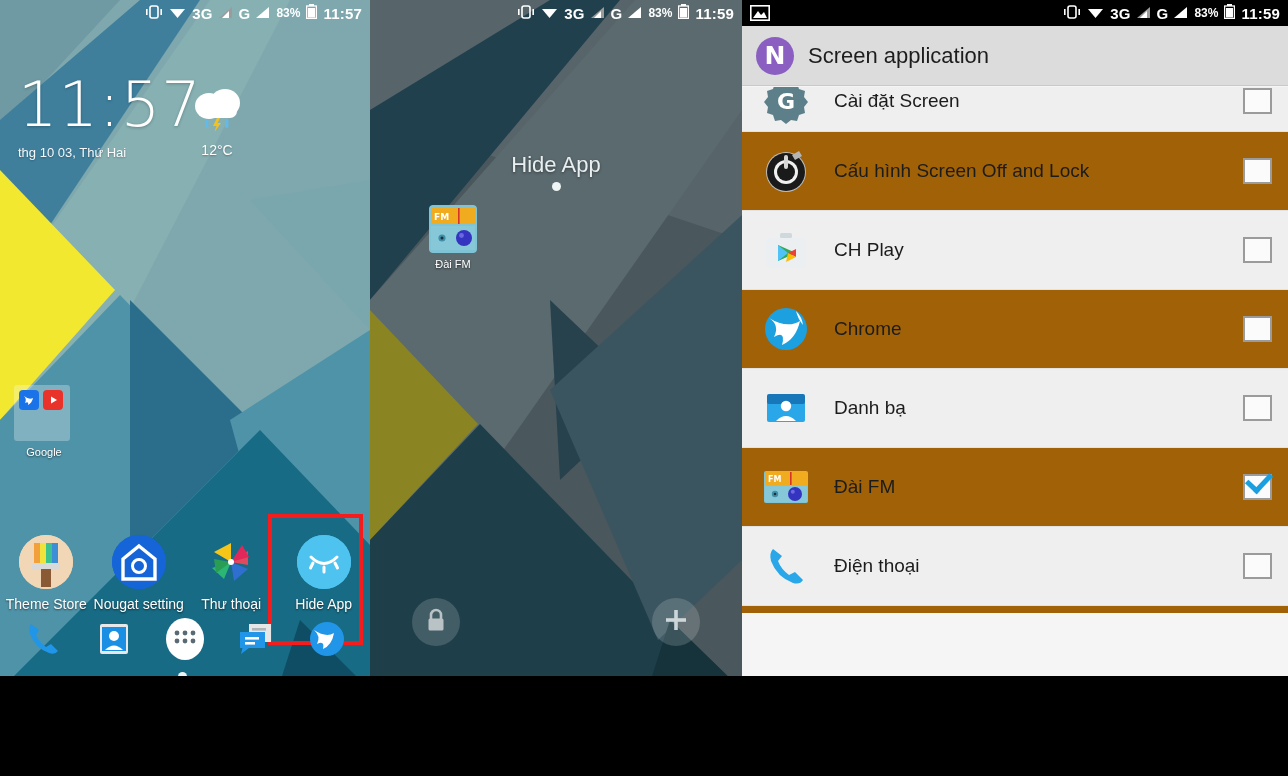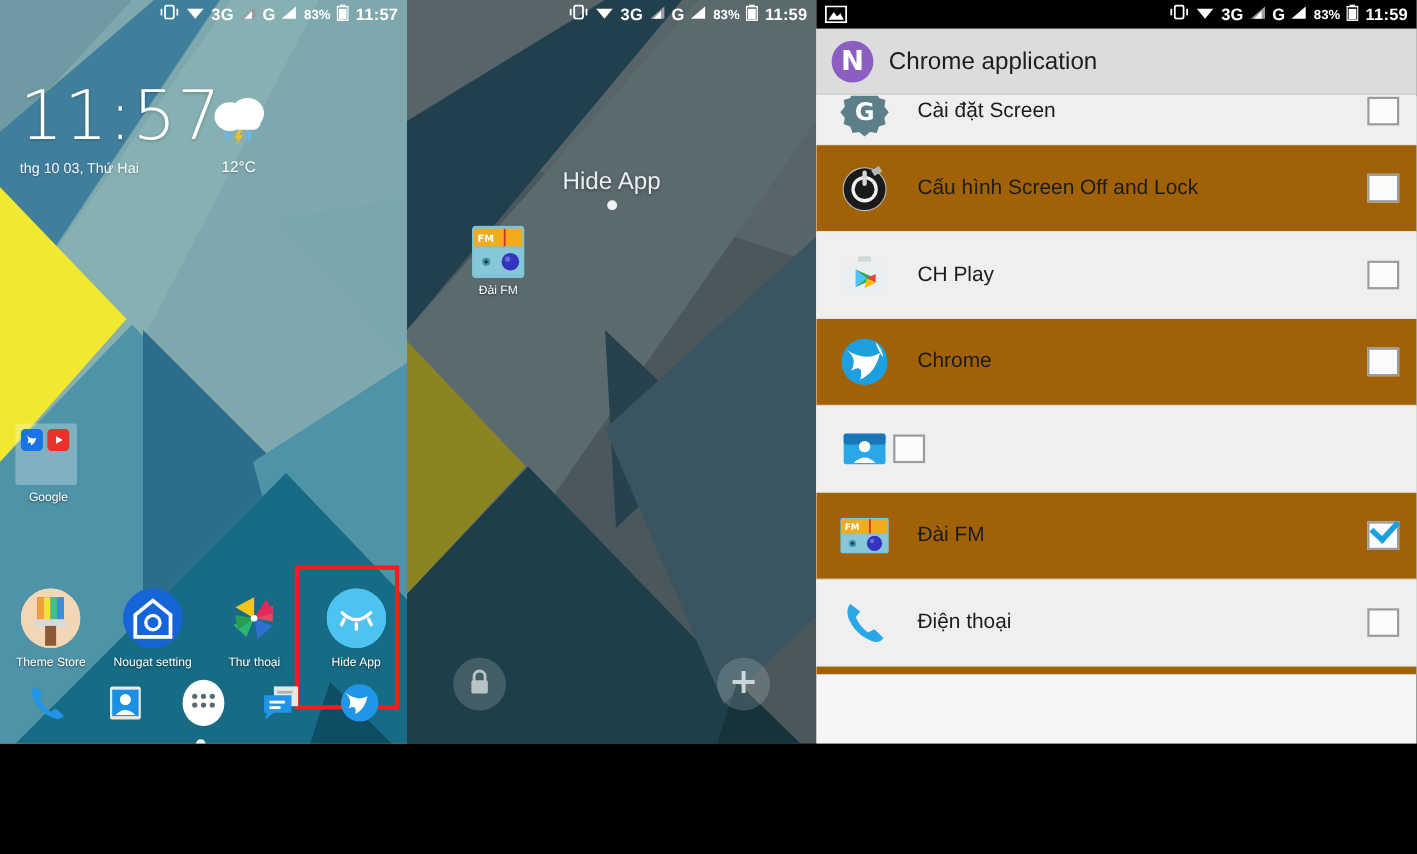--- a/index.html
+++ b/index.html
@@ -32,21 +32,21 @@
   .folder{position:absolute;left:14px;top:385px;width:60px;}
   .folder .box{width:56px;height:56px;background:rgba(255,255,255,.28);border-radius:3px;
                display:flex;gap:4px;padding:5px;box-sizing:border-box;}
   .mini{width:20px;height:20px;border-radius:4px;display:flex;align-items:center;justify-content:center;}
   .lbl{color:#fff;font-size:11px;text-align:center;margin-top:5px;text-shadow:0 1px 2px rgba(0,0,0,.6);
        white-space:nowrap;}
 
   .approw{position:absolute;left:0;right:0;top:535px;display:flex;}
   .appcell{width:92.5px;display:flex;flex-direction:column;align-items:center;}
   .appicon{width:54px;height:54px;border-radius:50%;display:flex;align-items:center;justify-content:center;}
-  .appcell .lbl{font-size:11px;margin-top:7px;}
+  .appcell .lbl{font-size:14px;margin-top:7px;}
 
   .hilite{position:absolute;border:4px solid #f41c1c;box-sizing:border-box;}
 
   .dockdot{position:absolute;left:178px;top:672px;width:9px;height:9px;border-radius:50%;
            background:rgba(255,255,255,.92);}
   .dock{position:absolute;left:0;right:0;bottom:14px;display:flex;justify-content:space-around;
         align-items:center;padding:0 8px;box-sizing:border-box;}
   .dockicon{width:46px;height:46px;display:flex;align-items:center;justify-content:center;}
 
   
@@ -410,21 +410,21 @@
             <rect x="3" y="0" width="5" height="2" fill="#fff"></rect>
             <rect x="0.6" y="2" width="9.8" height="12.4" fill="none" stroke="#fff" stroke-width="1.3"></rect>
             <rect x="2" y="4" width="7" height="9.5" fill="#fff"></rect>
           </svg>
       </span>
       <span class="sb-time">11:59</span>
     </div>
 
     <div class="dlg-head">
       <div class="nlogo">N</div>
-      <div class="dlg-title">Chrome application</div>
+      <div class="dlg-title">Screen application</div>
     </div>
 
     <div class="applist">
 
       <div class="arow alt" style="height:62px;margin-top:-17px;">
         <div class="aicon">
           <svg width="48" height="48" viewBox="0 0 48 48">
             <path d="M24 3 l5 4 6-1 2 6 6 2-1 6 4 5-4 5 1 6-6 2-2 6-6-1-5 4-5-4-6 1-2-6-6-2 1-6-4-5 4-5-1-6 6-2 2-6 6 1z" fill="#5d7f8a"></path>
             <circle cx="24" cy="24" r="13" fill="#5d7f8a"></circle>
             <text x="24" y="32" text-anchor="middle" font-family="DejaVu Sans,sans-serif" font-size="22" font-weight="bold" fill="#fff">G</text>
@@ -478,20 +478,21 @@
 
       <div class="arow alt">
         <div class="aicon">
           <svg width="48" height="48" viewBox="0 0 48 48">
             <path d="M5 12 h38 v24 a2 2 0 0 1 -2 2 h-34 a2 2 0 0 1 -2 -2z" fill="#29a7e8"></path>
             <rect x="5" y="10" width="38" height="10" rx="2" fill="#1877b8"></rect>
             <circle cx="24" cy="22" r="5.2" fill="#fff"></circle>
             <path d="M14 37 Q24 27 34 37 Z" fill="#fff"></path>
           </svg>
         </div>
+        <div class="aname">Danh bạ</div>
         <div class="cbox"></div>
       </div>
 
       <div class="arow">
         <div class="aicon">
           <svg width="48" height="48" viewBox="0 0 48 48">
             <rect x="2" y="8" width="44" height="32" rx="2" fill="#7fc3d6"></rect>
             <rect x="3" y="9" width="42" height="13" fill="#f0ab1e"></rect>
             <text x="6" y="19" font-family="DejaVu Sans,sans-serif" font-size="8" font-weight="bold" fill="#fff">FM</text>
             <rect x="28" y="9" width="1.6" height="13" fill="#d4322a"></rect>

